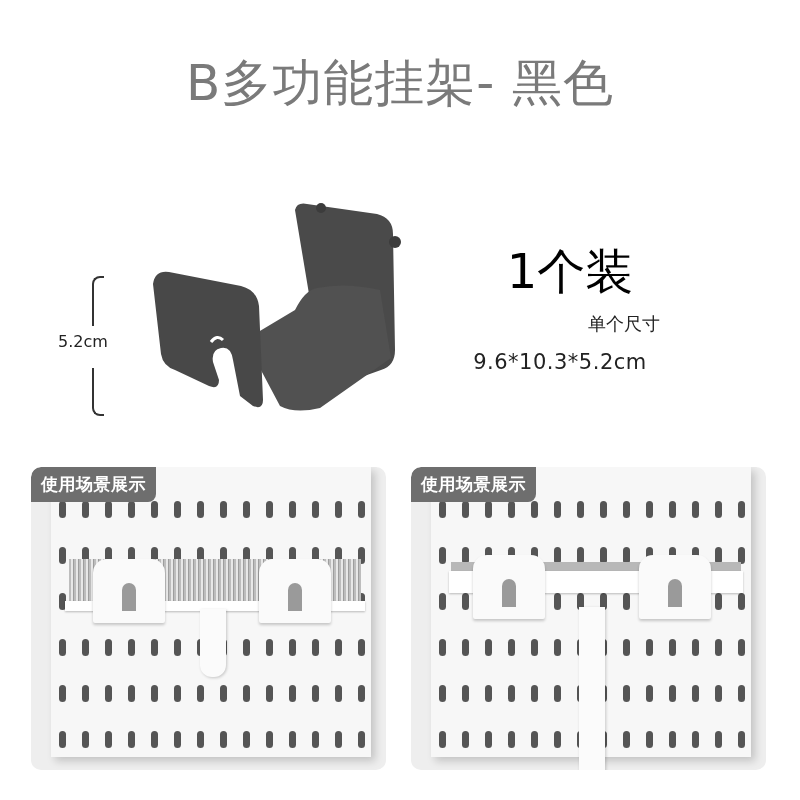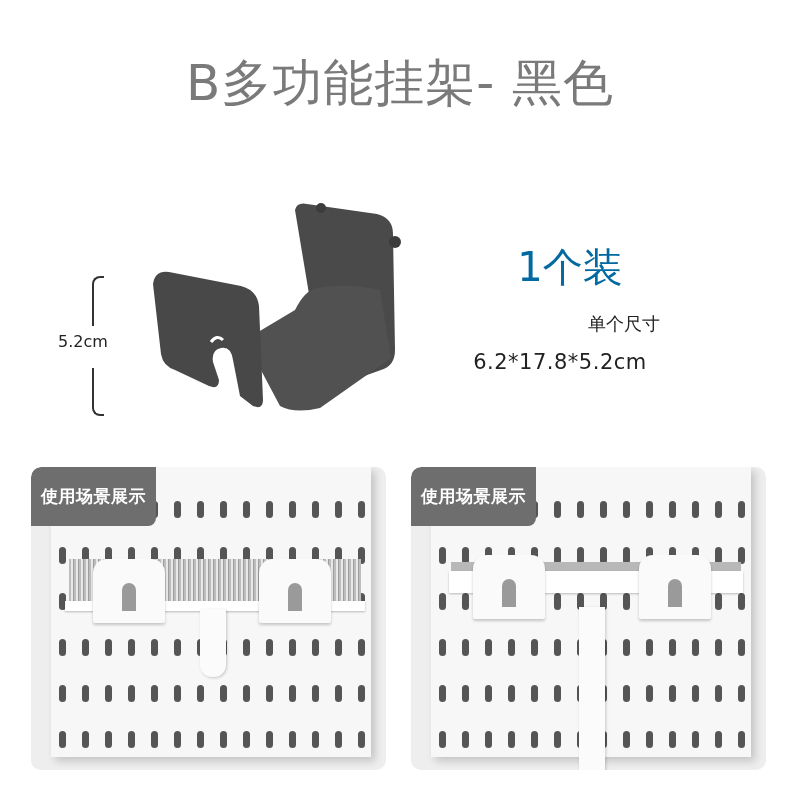--- a/index.html
+++ b/index.html
@@ -13,21 +13,21 @@
   }
   .dim-bracket { position: absolute; left: 92px; width: 10px; border-left: 2px solid #333; }
   .dim-top { top: 276px; height: 48px; border-top-left-radius: 8px; border-top: 2px solid #333; border-right: none; }
   .dim-bottom { top: 368px; height: 46px; border-bottom-left-radius: 8px; border-bottom: 2px solid #333; }
   .dim-label {
     position: absolute; top: 332px; left: 58px; font-size: 16px; color: #222;
   }
   .product { position: absolute; left: 145px; top: 200px; width: 270px; height: 215px; }
   .pack {
     position: absolute; top: 240px; left: 470px; width: 200px; text-align: center;
-    font-size: 40px; color: #0369a1;
+    font-size: 48px; color: #000000;
   }
   .spec-label {
     position: absolute; top: 312px; left: 460px; width: 200px; text-align: right;
     font-size: 18px; color: #222;
   }
   .spec-value {
     position: absolute; top: 350px; left: 440px; width: 240px; text-align: center;
     font-size: 21px; color: #222; letter-spacing: 0.5px;
   }
   .scene {
@@ -37,21 +37,21 @@
   .scene.left { left: 31px; }
   .scene.right { left: 411px; }
   .board {
     position: absolute; left: 20px; top: 0; width: 320px; height: 290px;
     background: #f7f7f7; box-shadow: 4px 4px 8px rgba(0,0,0,0.18);
   }
   .holes { position: absolute; left: 8px; top: 34px; width: 310px; }
   .hole-row { display: flex; justify-content: space-between; margin-bottom: 29px; padding-right: 4px; }
   .hole { width: 7px; height: 17px; background: #555; border-radius: 4px; }
   .badge {
-    position: absolute; top: 0; left: 0; padding: 18px 10px; background: #6e6e6e;
+    position: absolute; top: 0; left: 0; padding: 6px 10px; background: #6e6e6e;
     color: #ffffff; font-size: 17px; font-weight: bold; border-radius: 10px 0 8px 0;
     letter-spacing: 0.5px;
   }
   .hook {
     position: absolute; width: 72px; height: 64px; background: #fafafa;
     border-radius: 14px 14px 2px 2px; box-shadow: 0 2px 3px rgba(0,0,0,0.2);
   }
   .hook .slot {
     position: absolute; left: 29px; top: 24px; width: 14px; height: 28px;
     background: #9a9a9a; border-radius: 7px 7px 0 0;
@@ -79,21 +79,21 @@
   <circle cx="176" cy="8" r="5" fill="#3c3c3c"></circle>
 
   <path d="M100 140 L150 110 Q160 90 172 88 Q200 82 235 90 L246 158 L175 208 Q150 214 135 206 Z" fill="#515151"></path>
 
   <path d="M8 84 Q10 70 24 72 L96 86 Q112 90 114 106 L118 200 Q118 210 108 206 L95 196 L88 160 Q86 146 76 148 Q66 150 68 162 L74 180 Q74 190 64 186 L30 170 Q18 166 16 154 Z" fill="#484848"></path>
   <path d="M66 142 Q72 134 78 140" stroke="#ffffff" stroke-width="3" fill="none"></path>
 </svg>
 
 <div class="pack">1个装</div>
 <div class="spec-label">单个尺寸</div>
-<div class="spec-value">6.2*17.8*5.2cm</div>
+<div class="spec-value">9.6*10.3*5.2cm</div>
 
 <div class="scene left">
   <div class="board">
     <div class="holes">
       <div class="hole-row">
           <span class="hole"></span>
           <span class="hole"></span>
           <span class="hole"></span>
           <span class="hole"></span>
           <span class="hole"></span>

